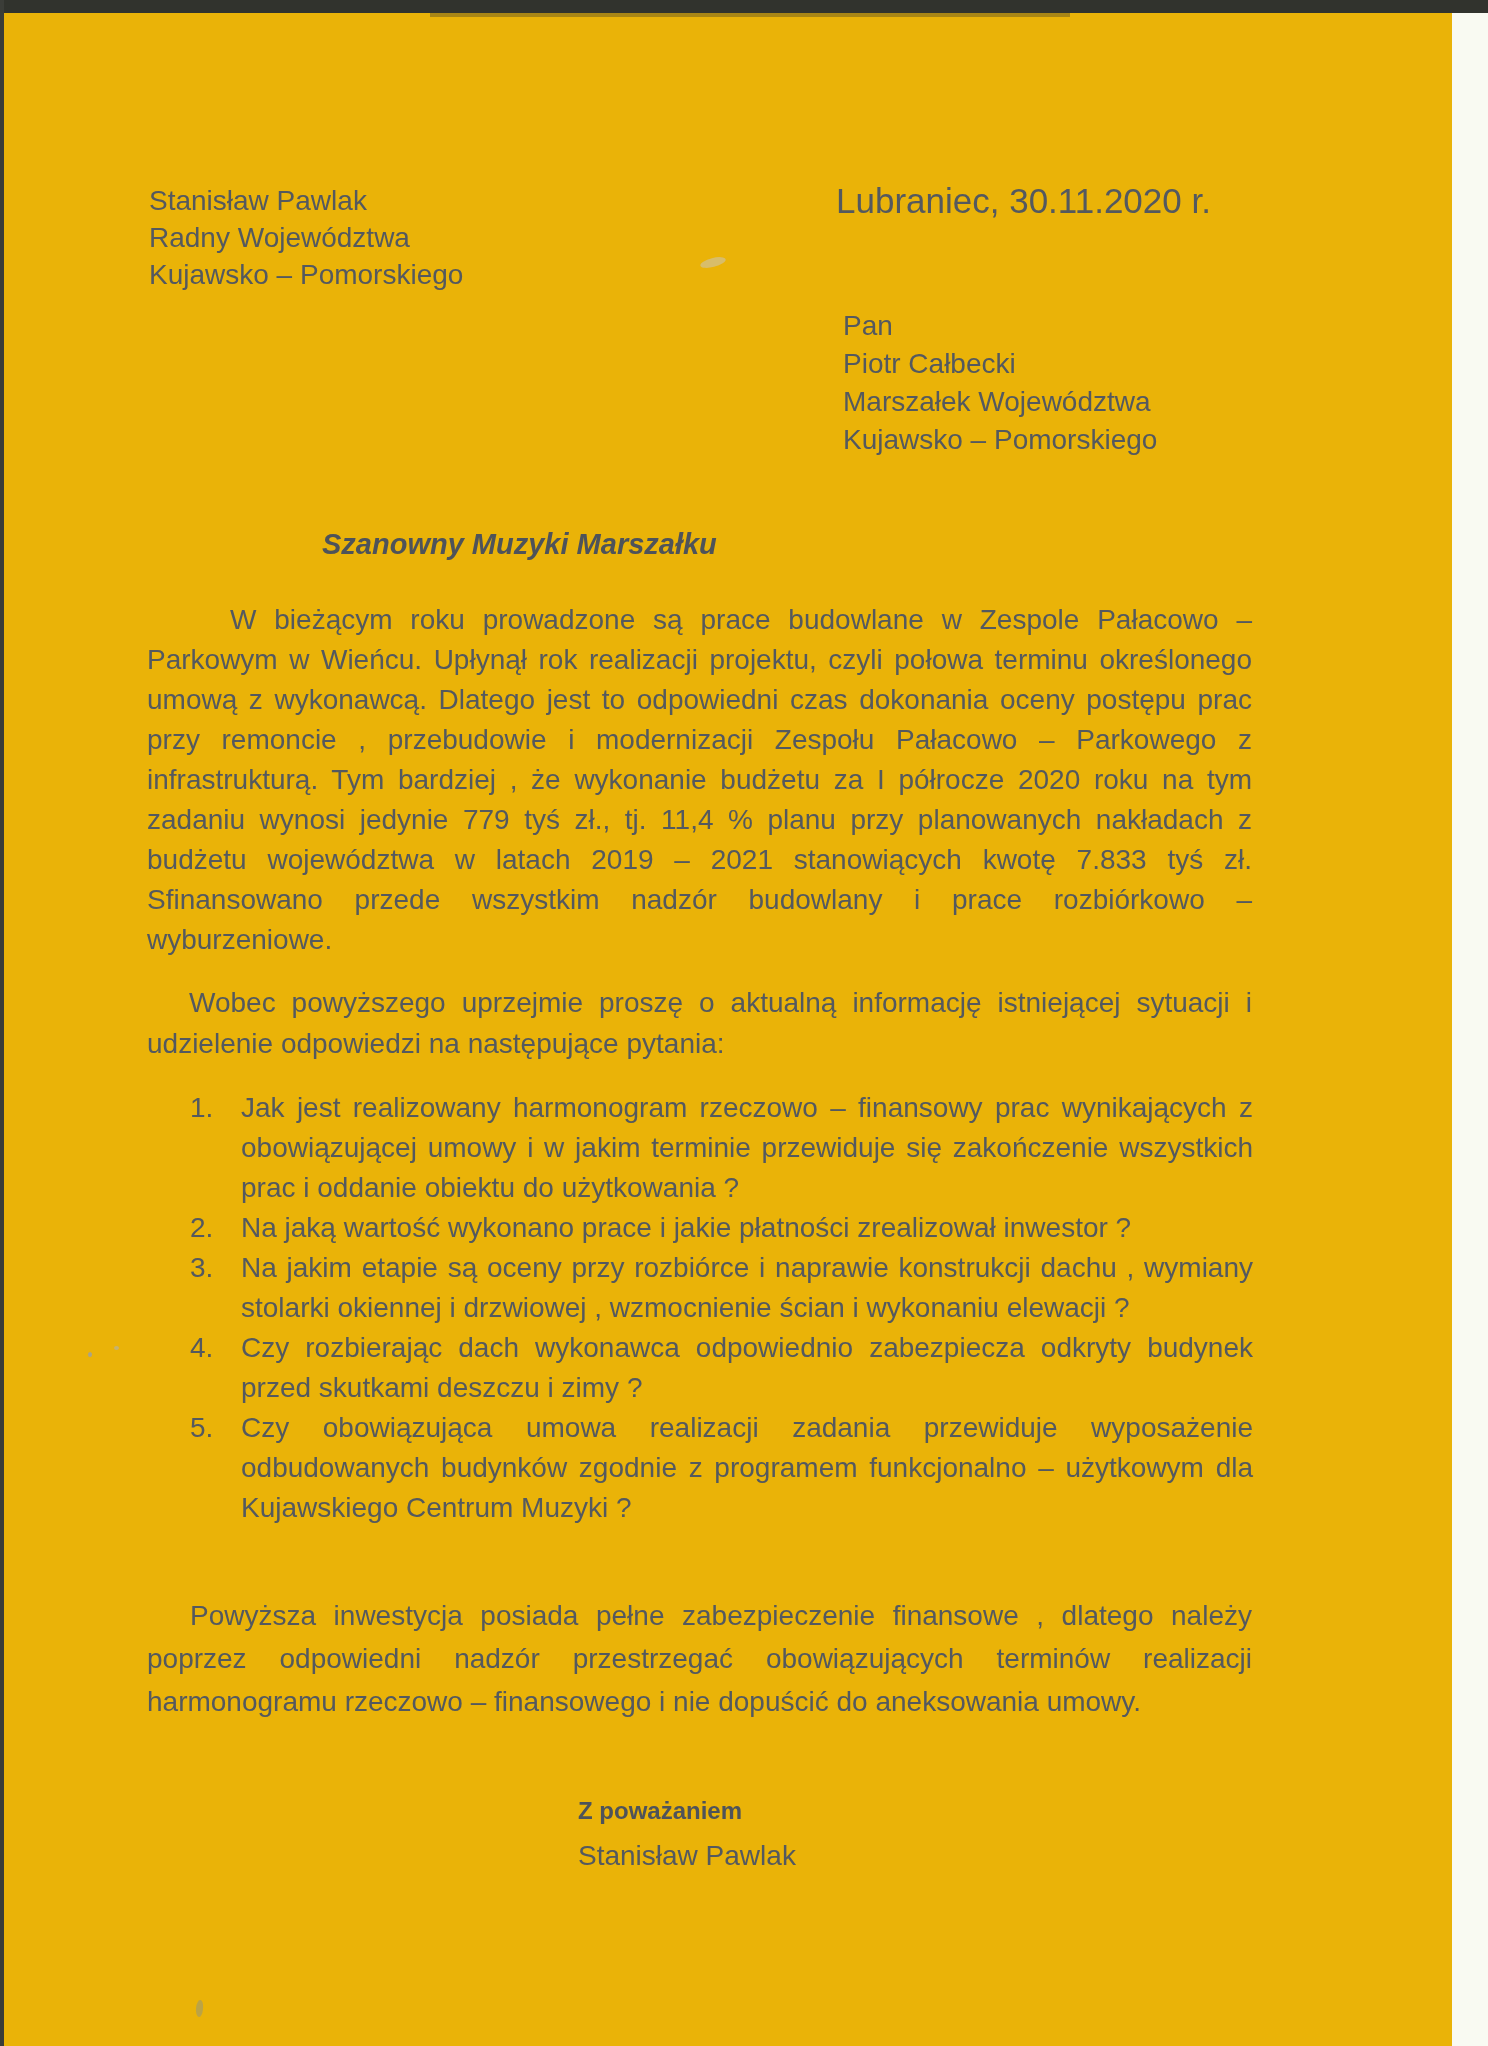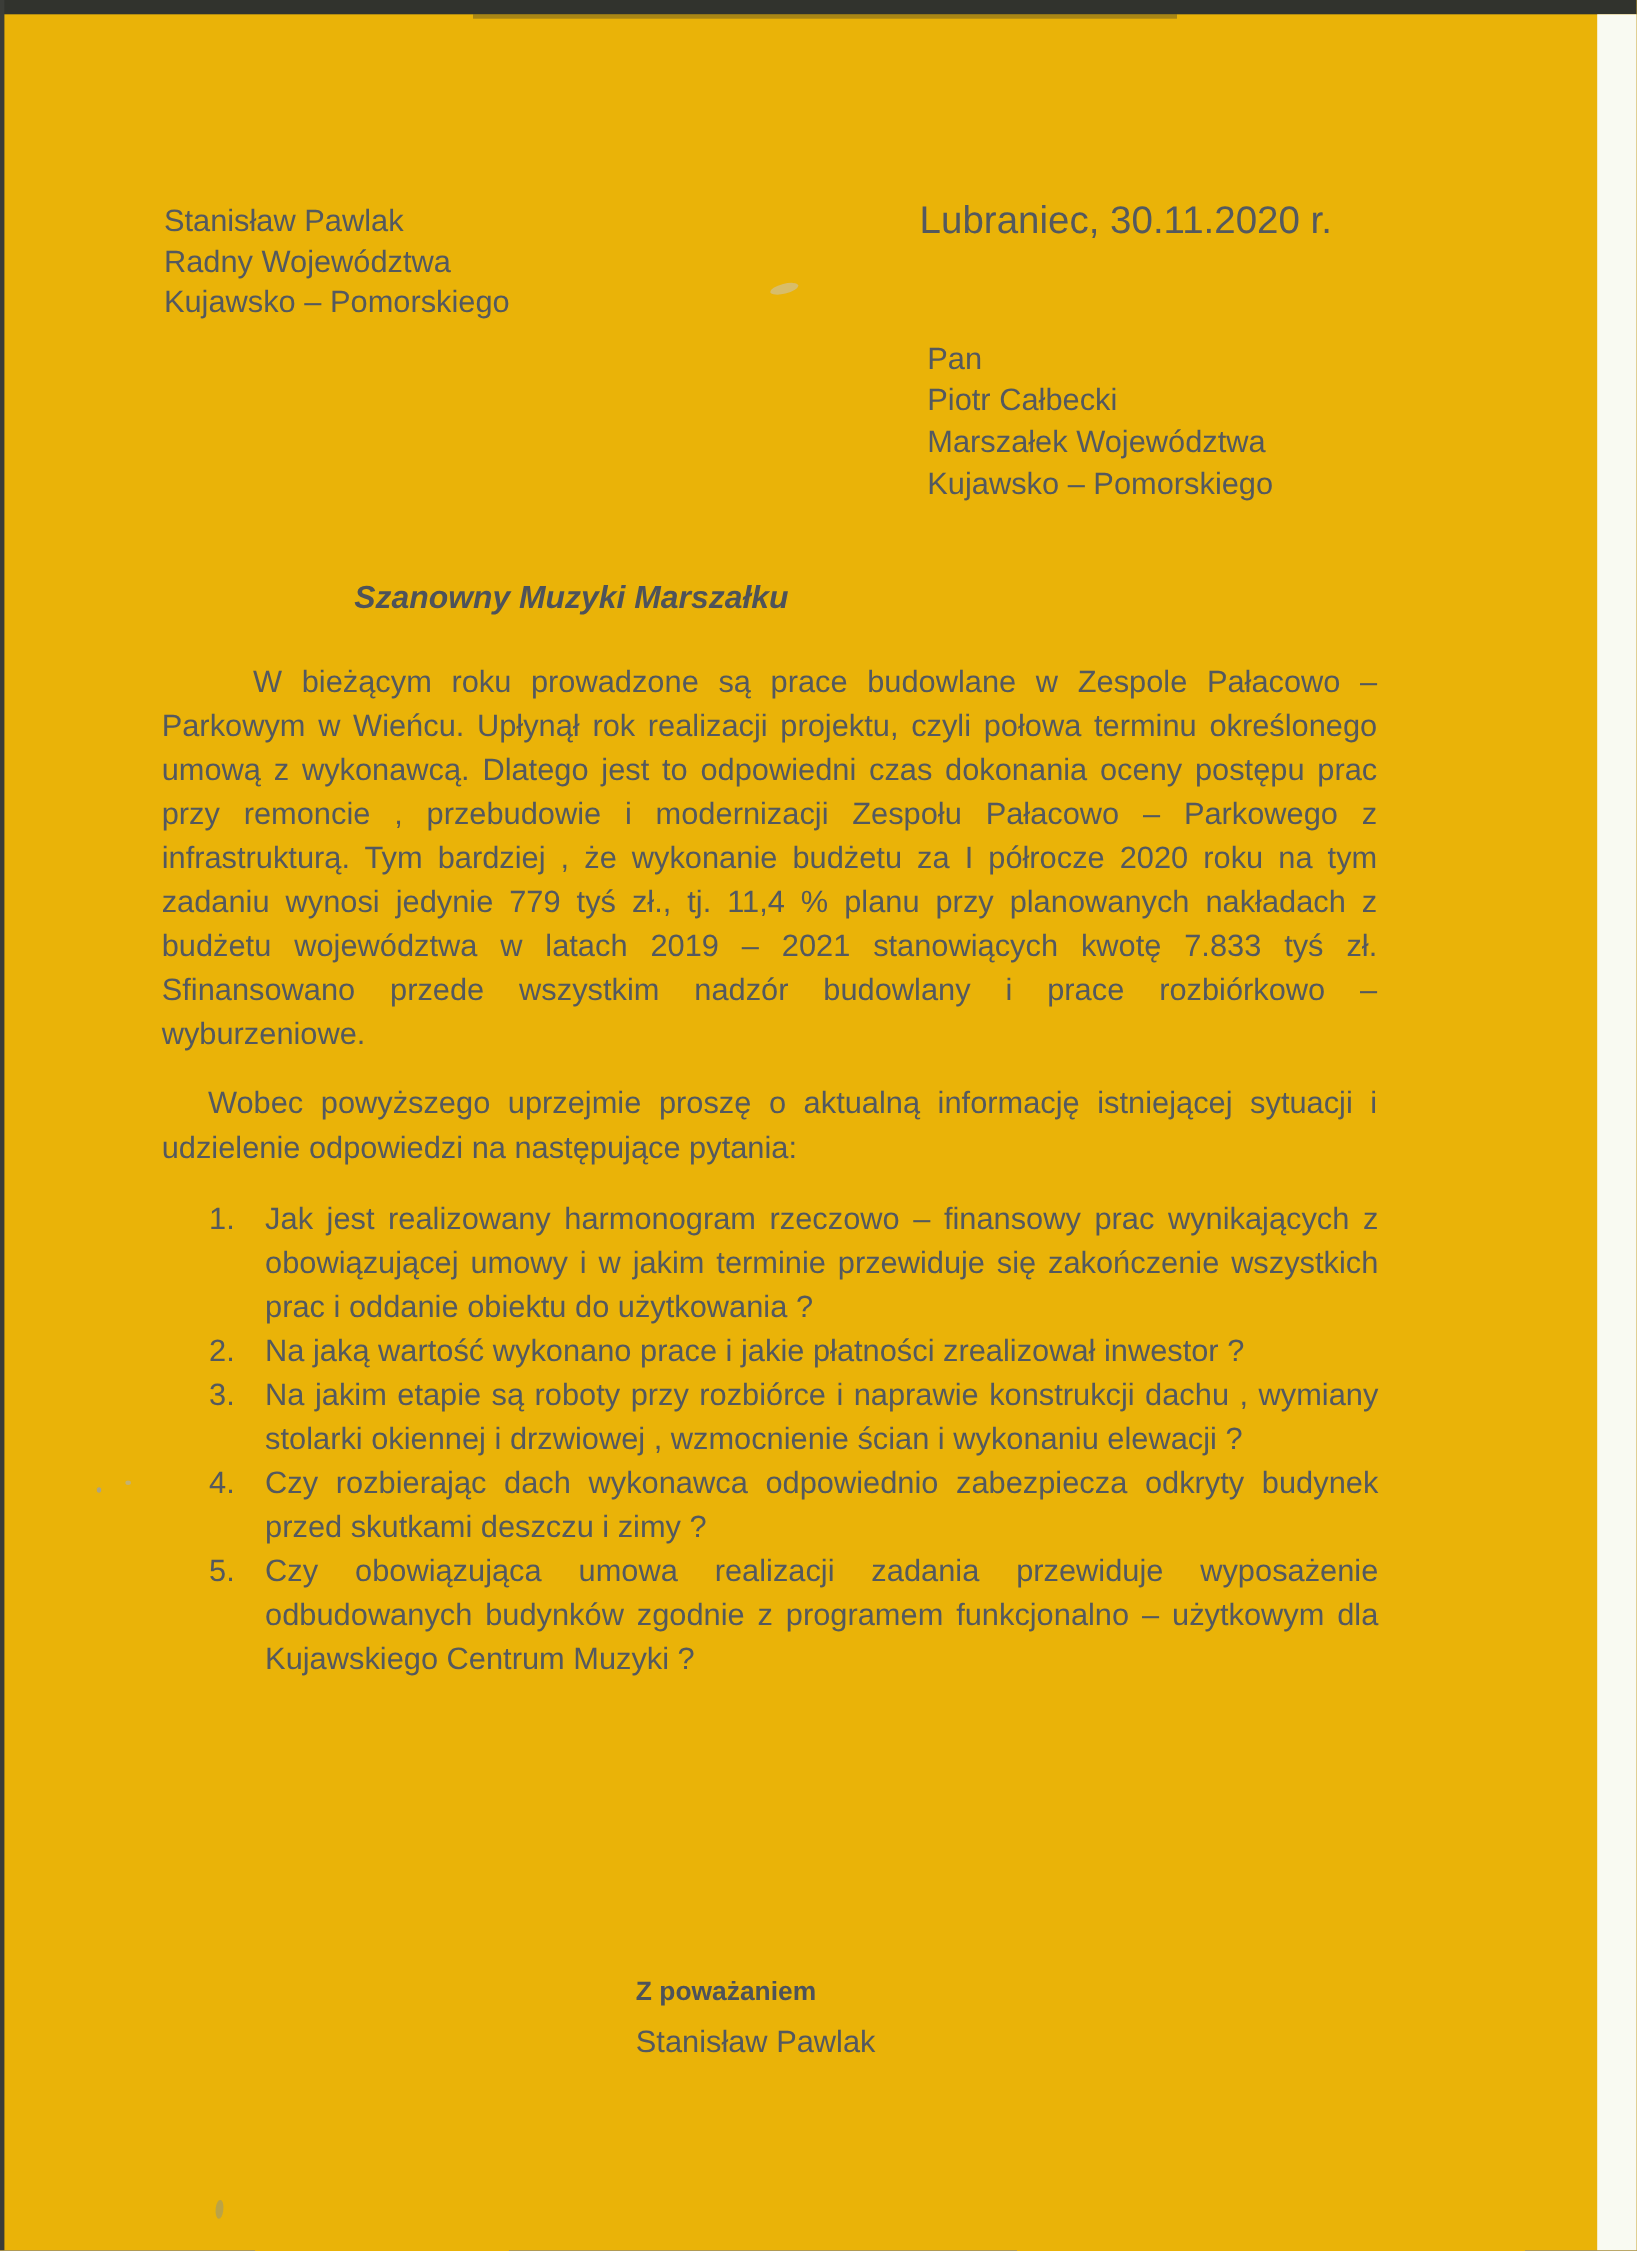--- a/index.html
+++ b/index.html
@@ -80,32 +80,33 @@
     <div class="question">
       <div class="qnum">1.</div>
       <div class="qtext">Jak jest realizowany harmonogram rzeczowo – finansowy prac wynikających z obowiązującej umowy i w jakim terminie przewiduje się zakończenie wszystkich prac i oddanie obiektu do użytkowania ?</div>
     </div>
     <div class="question">
       <div class="qnum">2.</div>
       <div class="qtext">Na jaką wartość wykonano prace i jakie płatności zrealizował inwestor ?</div>
     </div>
     <div class="question">
       <div class="qnum">3.</div>
-      <div class="qtext">Na jakim etapie są roboty przy rozbiórce i naprawie konstrukcji dachu , wymiany stolarki okiennej i drzwiowej , wzmocnienie ścian i wykonaniu elewacji ?</div>
+      <div class="qtext">Na jakim etapie są oceny przy rozbiórce i naprawie konstrukcji dachu , wymiany stolarki okiennej i drzwiowej , wzmocnienie ścian i wykonaniu elewacji ?</div>
     </div>
     <div class="question">
       <div class="qnum">4.</div>
       <div class="qtext">Czy rozbierając dach wykonawca odpowiednio zabezpiecza odkryty budynek przed skutkami deszczu i zimy ?</div>
     </div>
     <div class="question">
       <div class="qnum">5.</div>
       <div class="qtext">Czy obowiązująca umowa realizacji zadania przewiduje wyposażenie odbudowanych budynków zgodnie z programem funkcjonalno – użytkowym dla Kujawskiego Centrum Muzyki ?</div>
     </div>
   </div>
 
+  <div class="bodytext closing">Powyższa inwestycja posiada pełne zabezpieczenie finansowe , dlatego należy poprzez odpowiedni nadzór przestrzegać obowiązujących terminów realizacji harmonogramu rzeczowo – finansowego i nie dopuścić do aneksowania umowy.</div>
 
   <div class="signoff">
     <div class="signoff-label">Z poważaniem</div>
     <div>Stanisław Pawlak</div>
   </div>
 
   <div class="speck-yellow"></div>
   <div class="dot-a"></div>
   <div class="dot-b"></div>
   <div class="smudge"></div>

